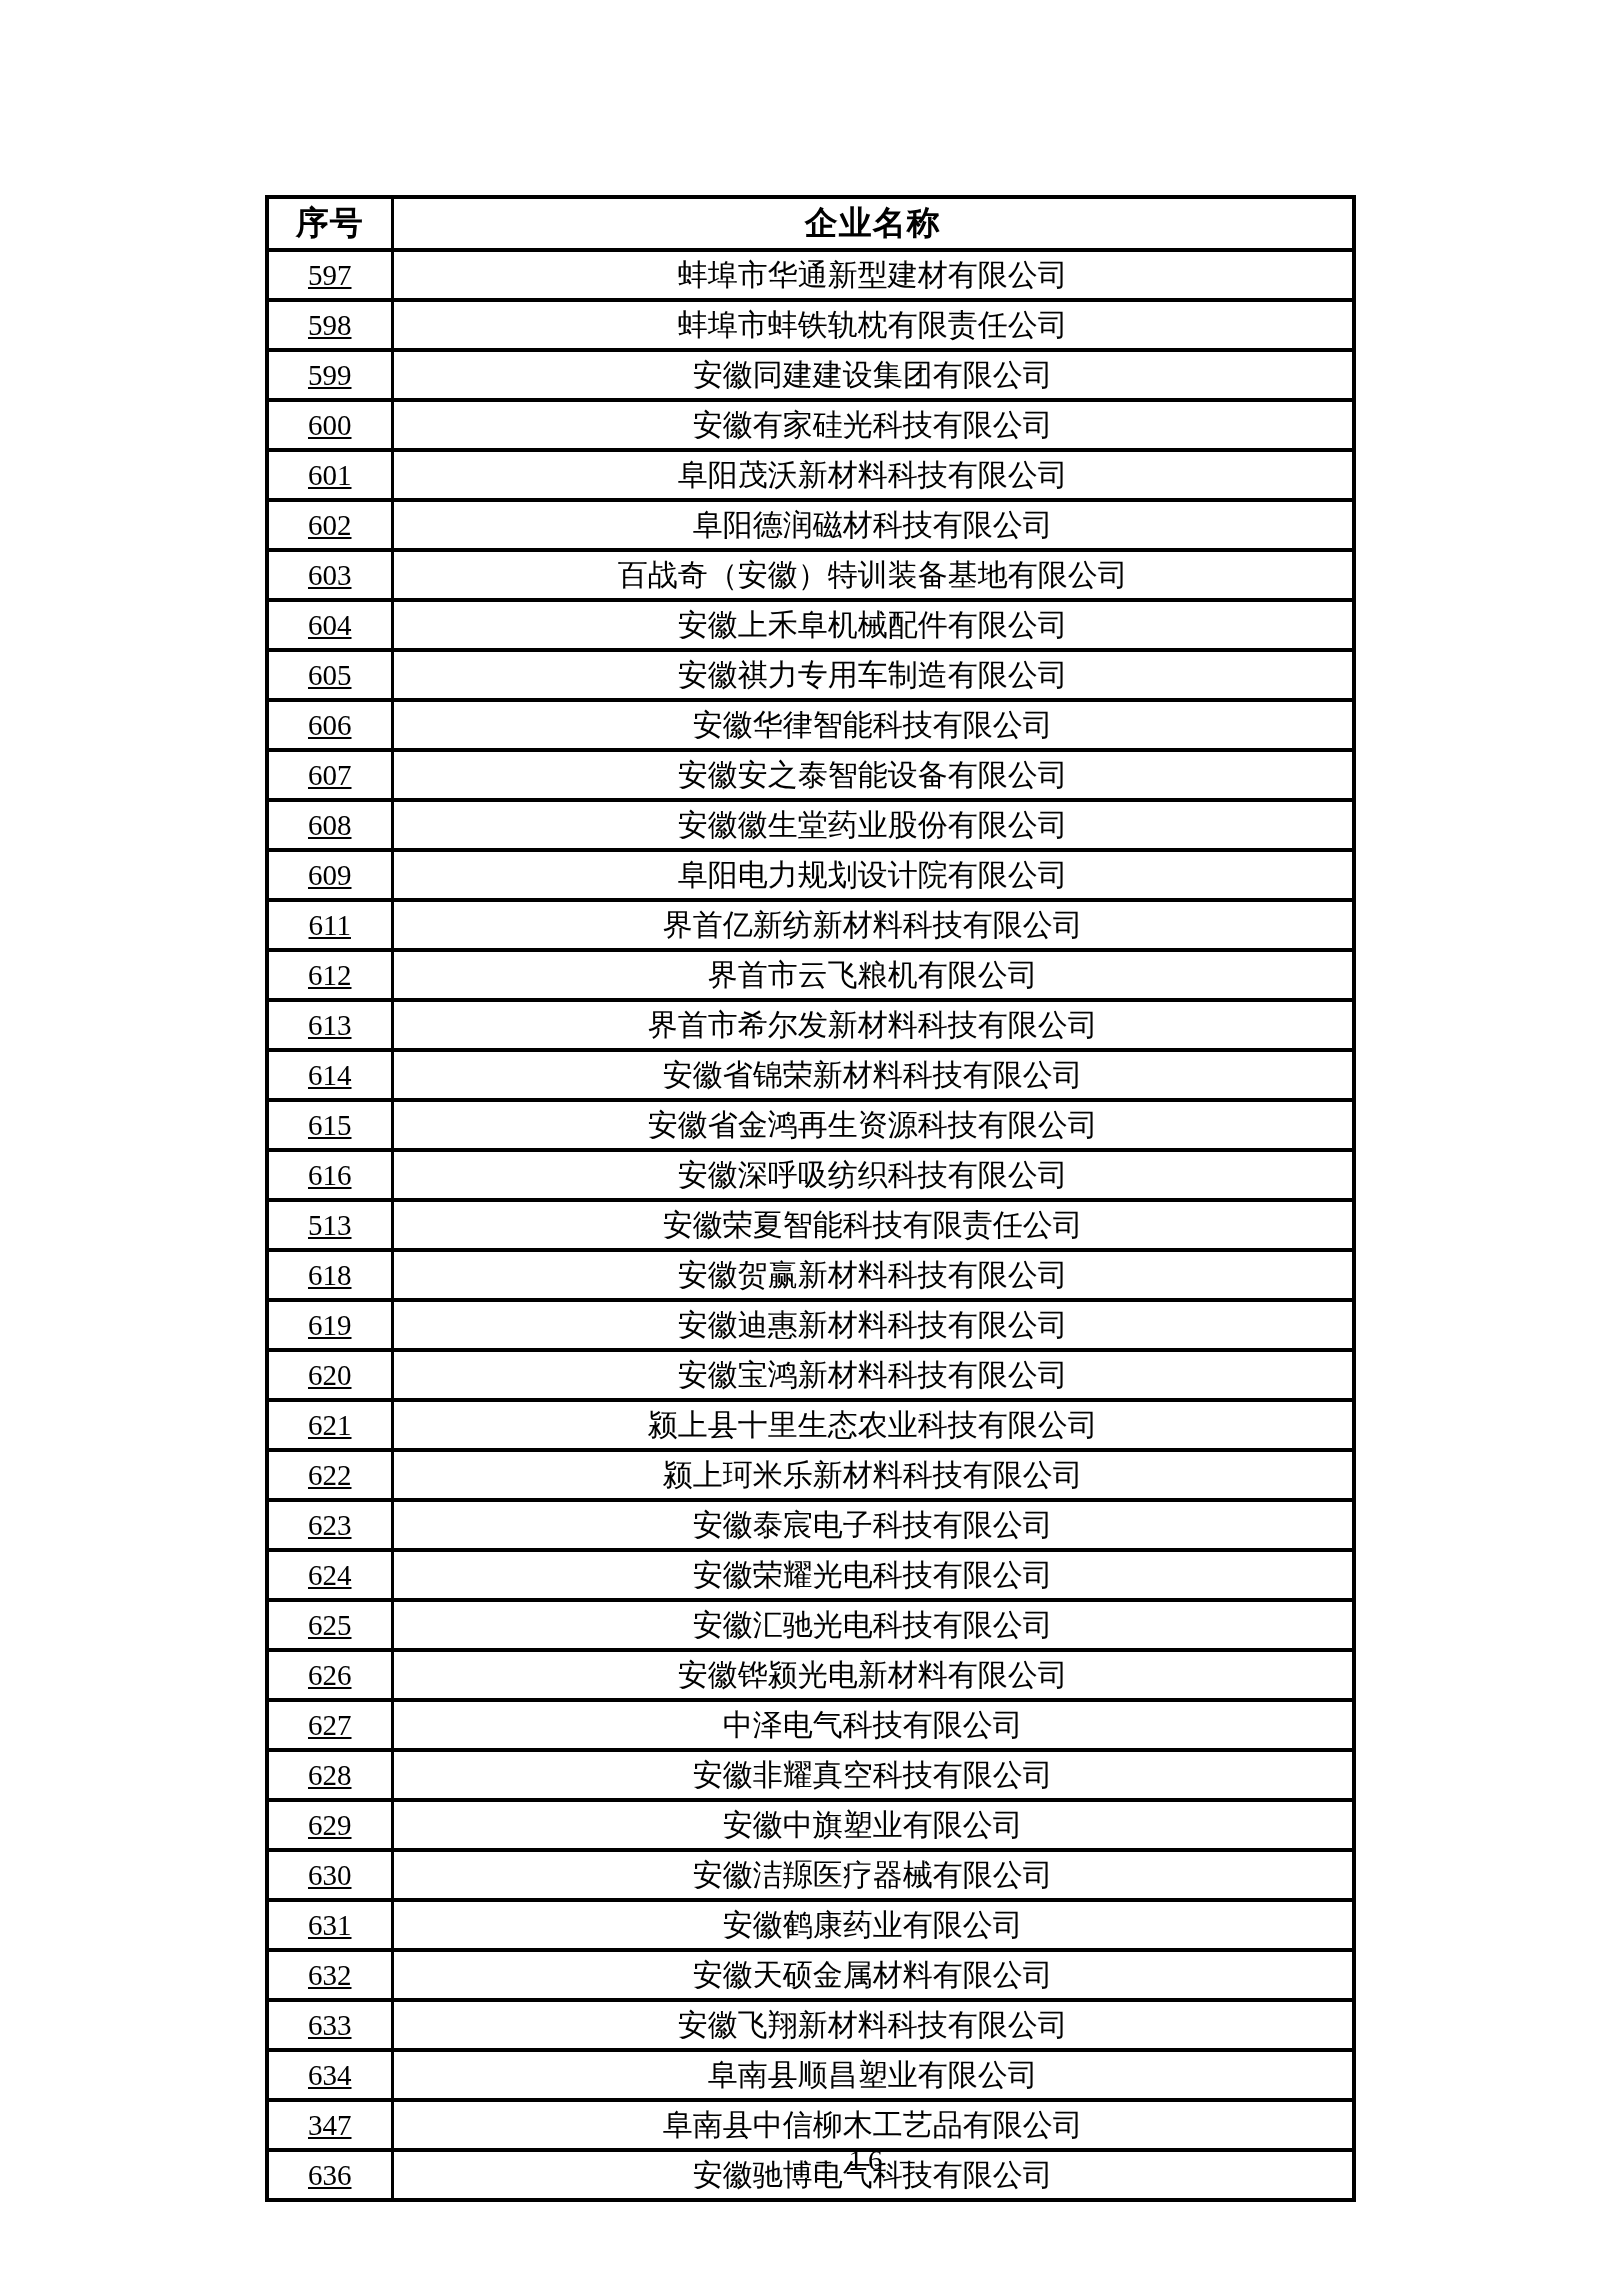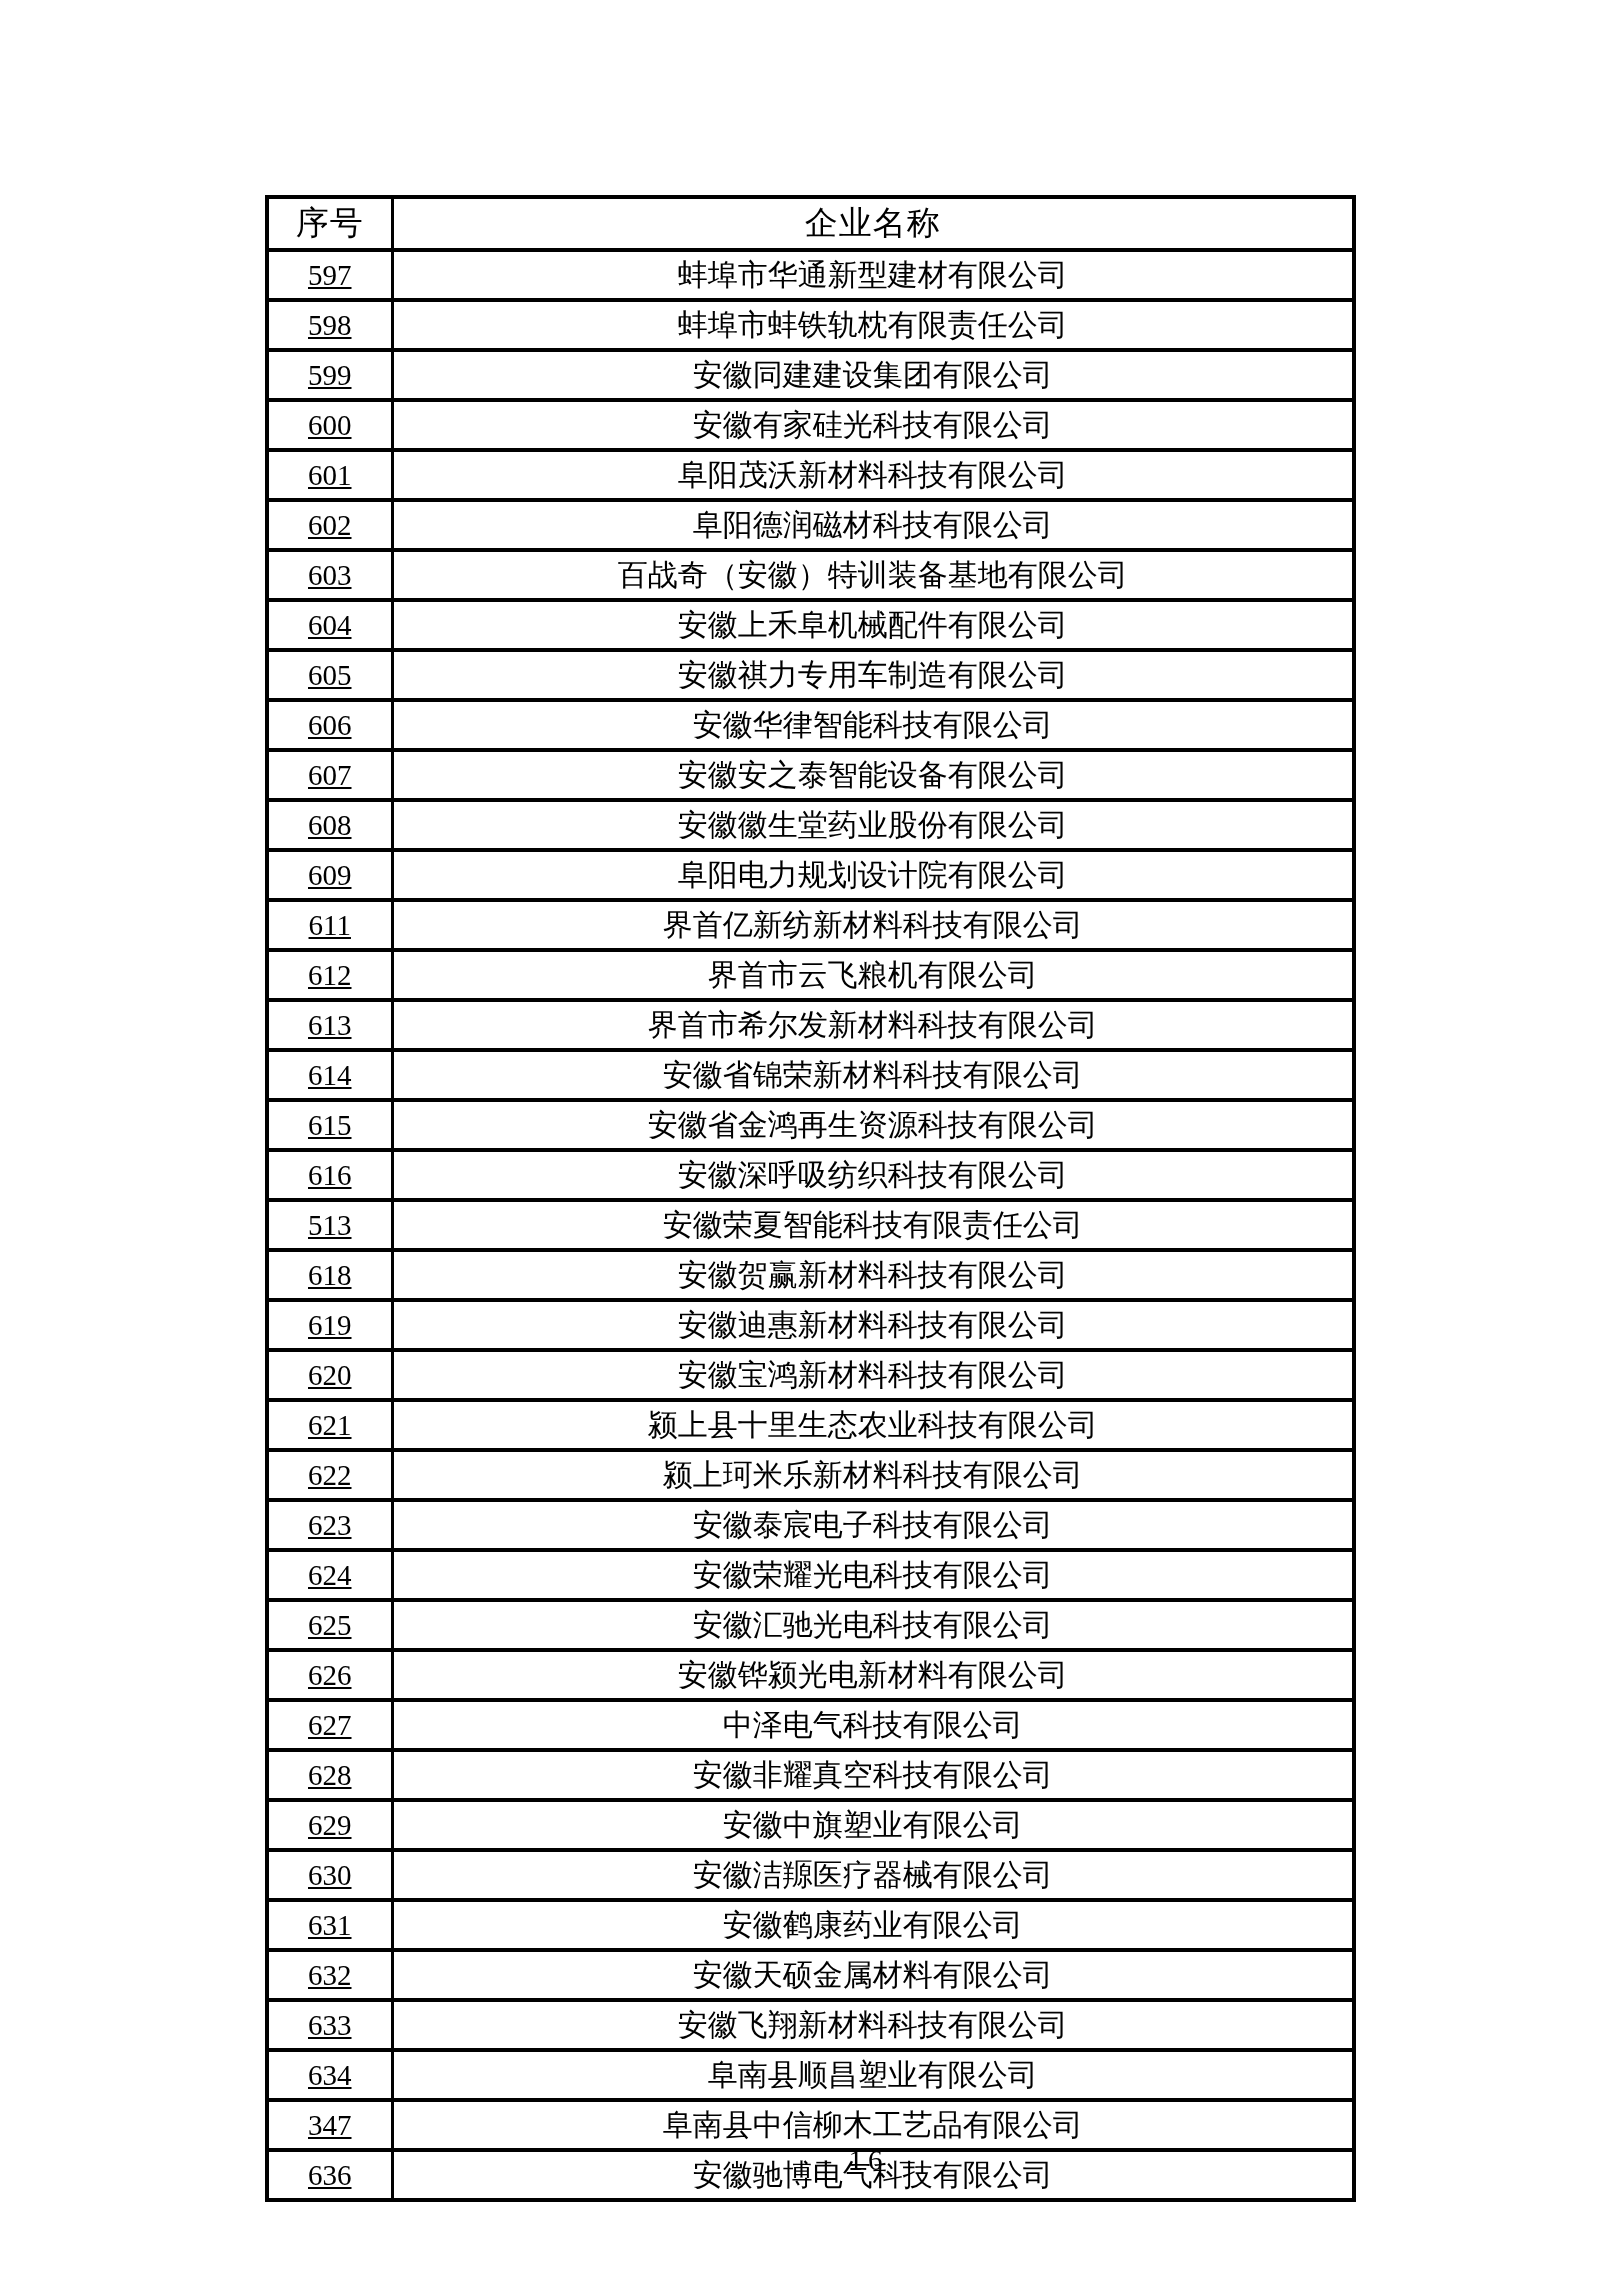--- a/index.html
+++ b/index.html
@@ -34,21 +34,21 @@
     vertical-align: middle;
     padding: 0;
     overflow: hidden;
     white-space: nowrap;
   }
   .company-table col.col-no { width: 125px; }
   .company-table col.col-name { width: 962px; }
   .company-table thead th {
     height: 49px;
     font-size: 33px;
-    font-weight: normal;
+    font-weight: bold;
     letter-spacing: 1px;
   }
   .company-table tbody td {
     height: 46px;
     font-size: 30px;
   }
   .company-table tbody td.num-cell {
     font-size: 29px;
     text-decoration: underline;
   }

